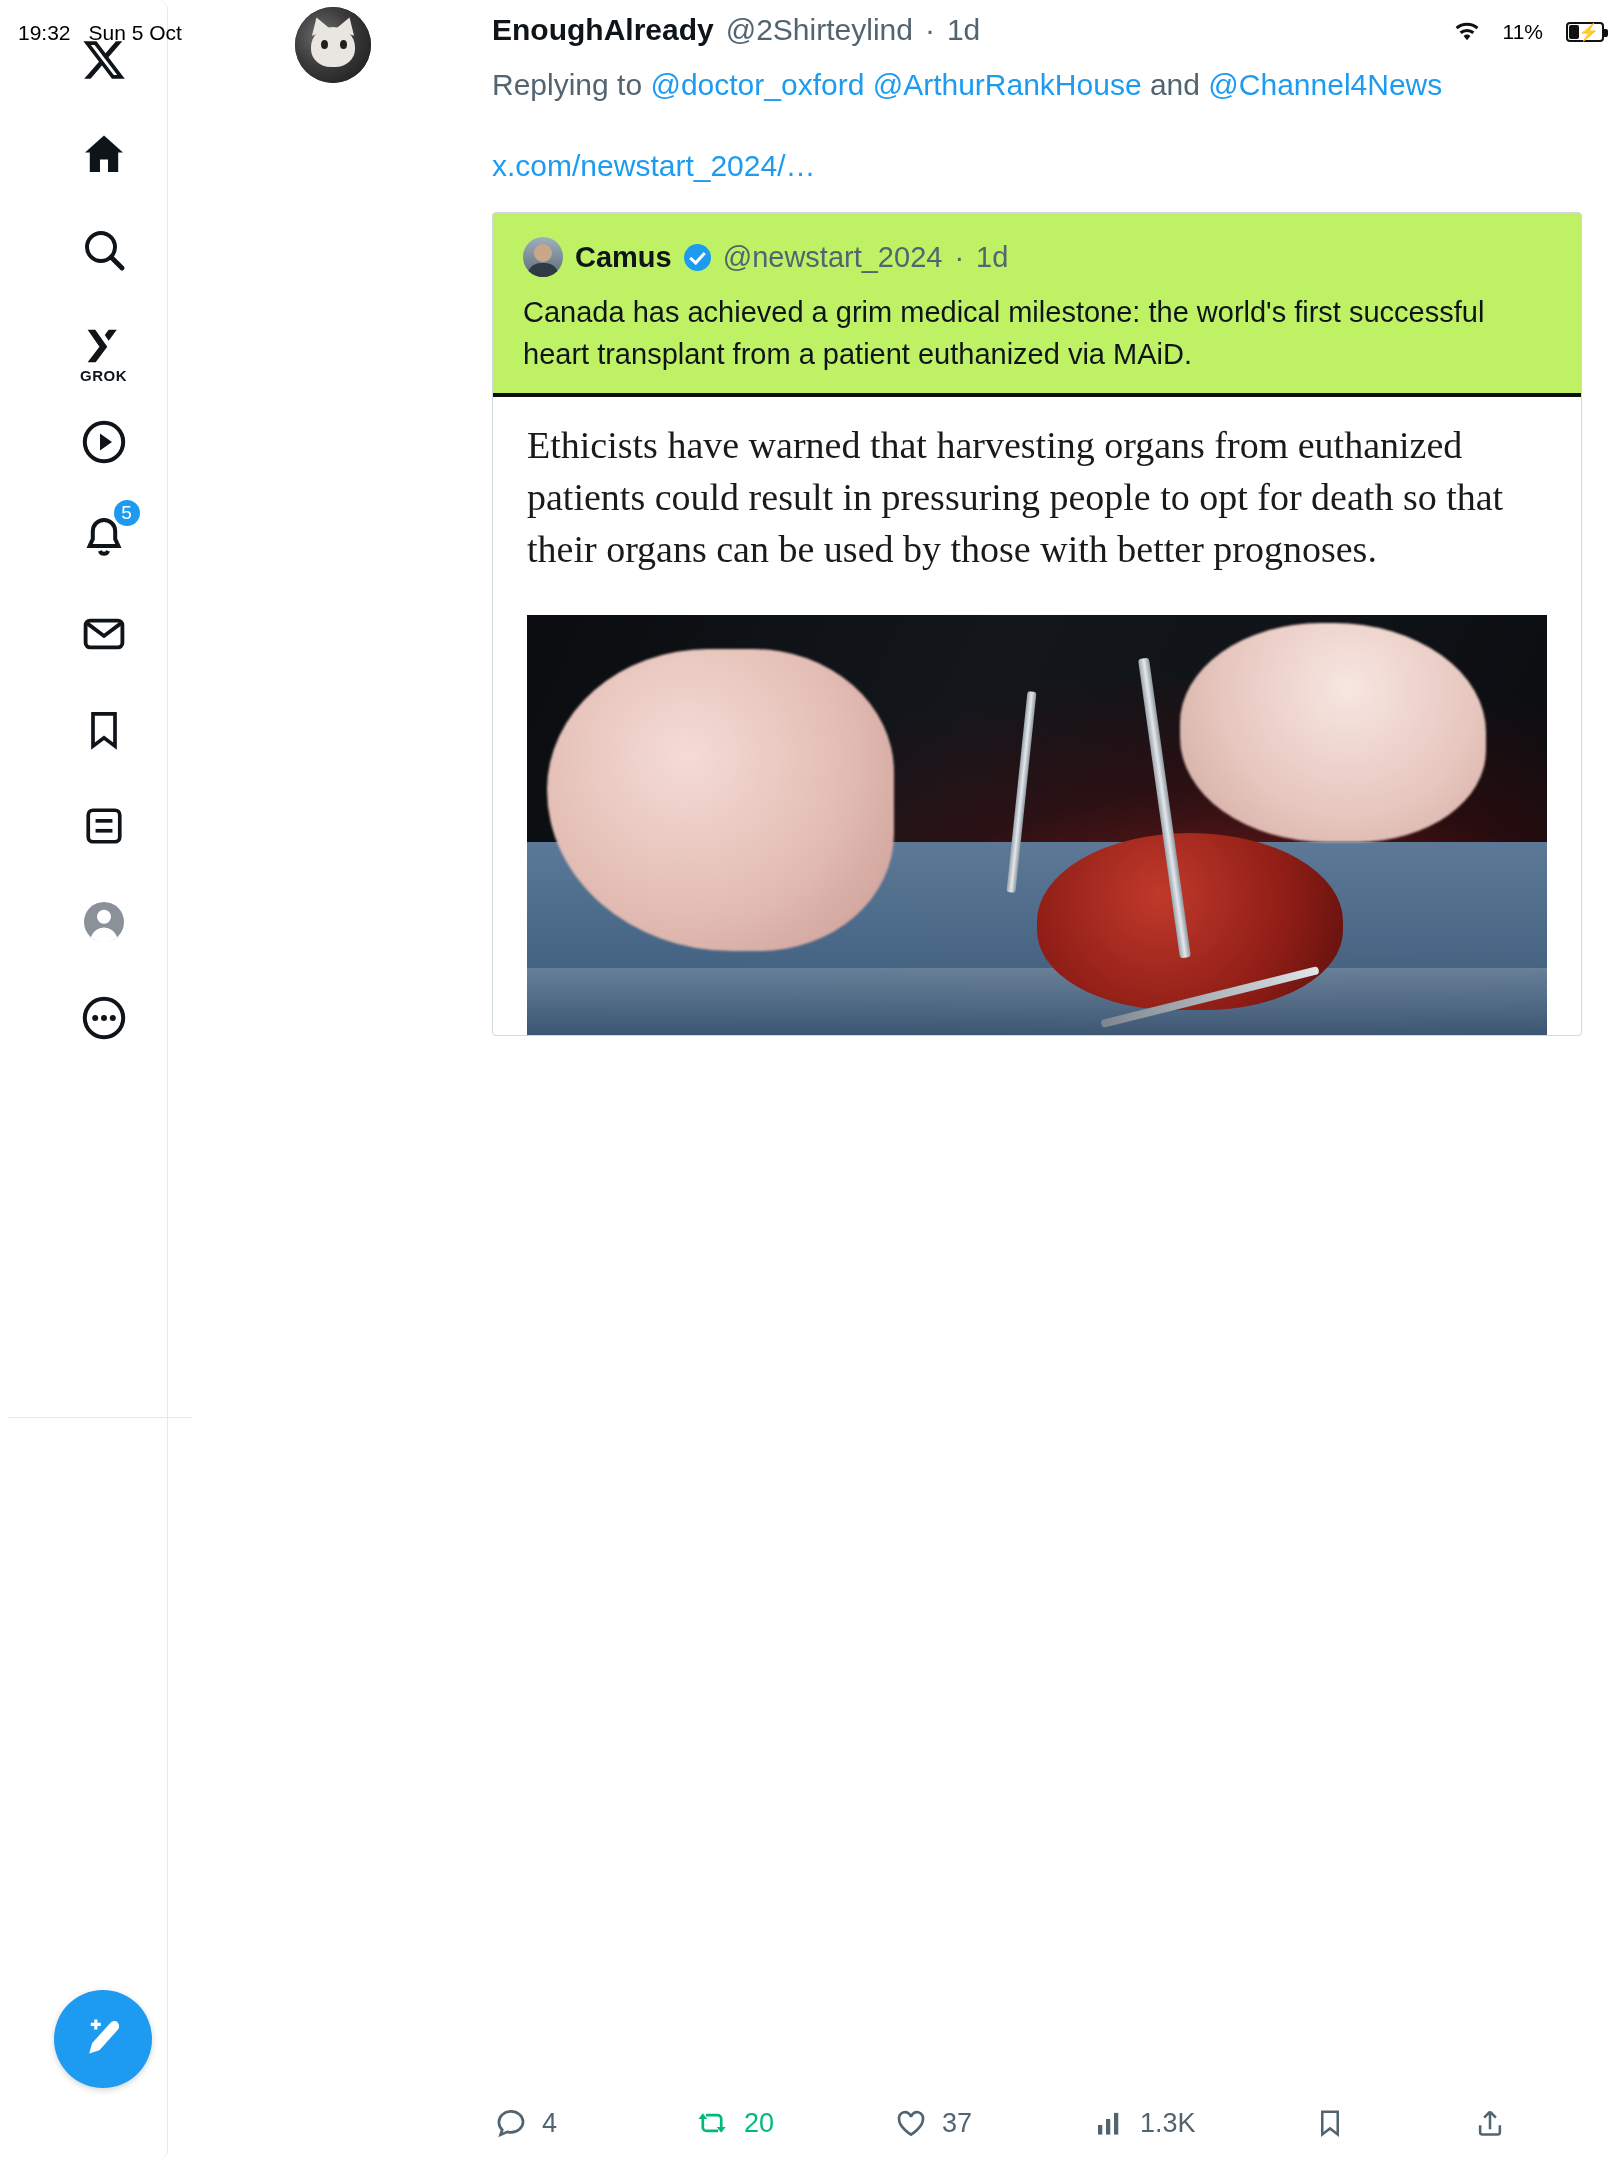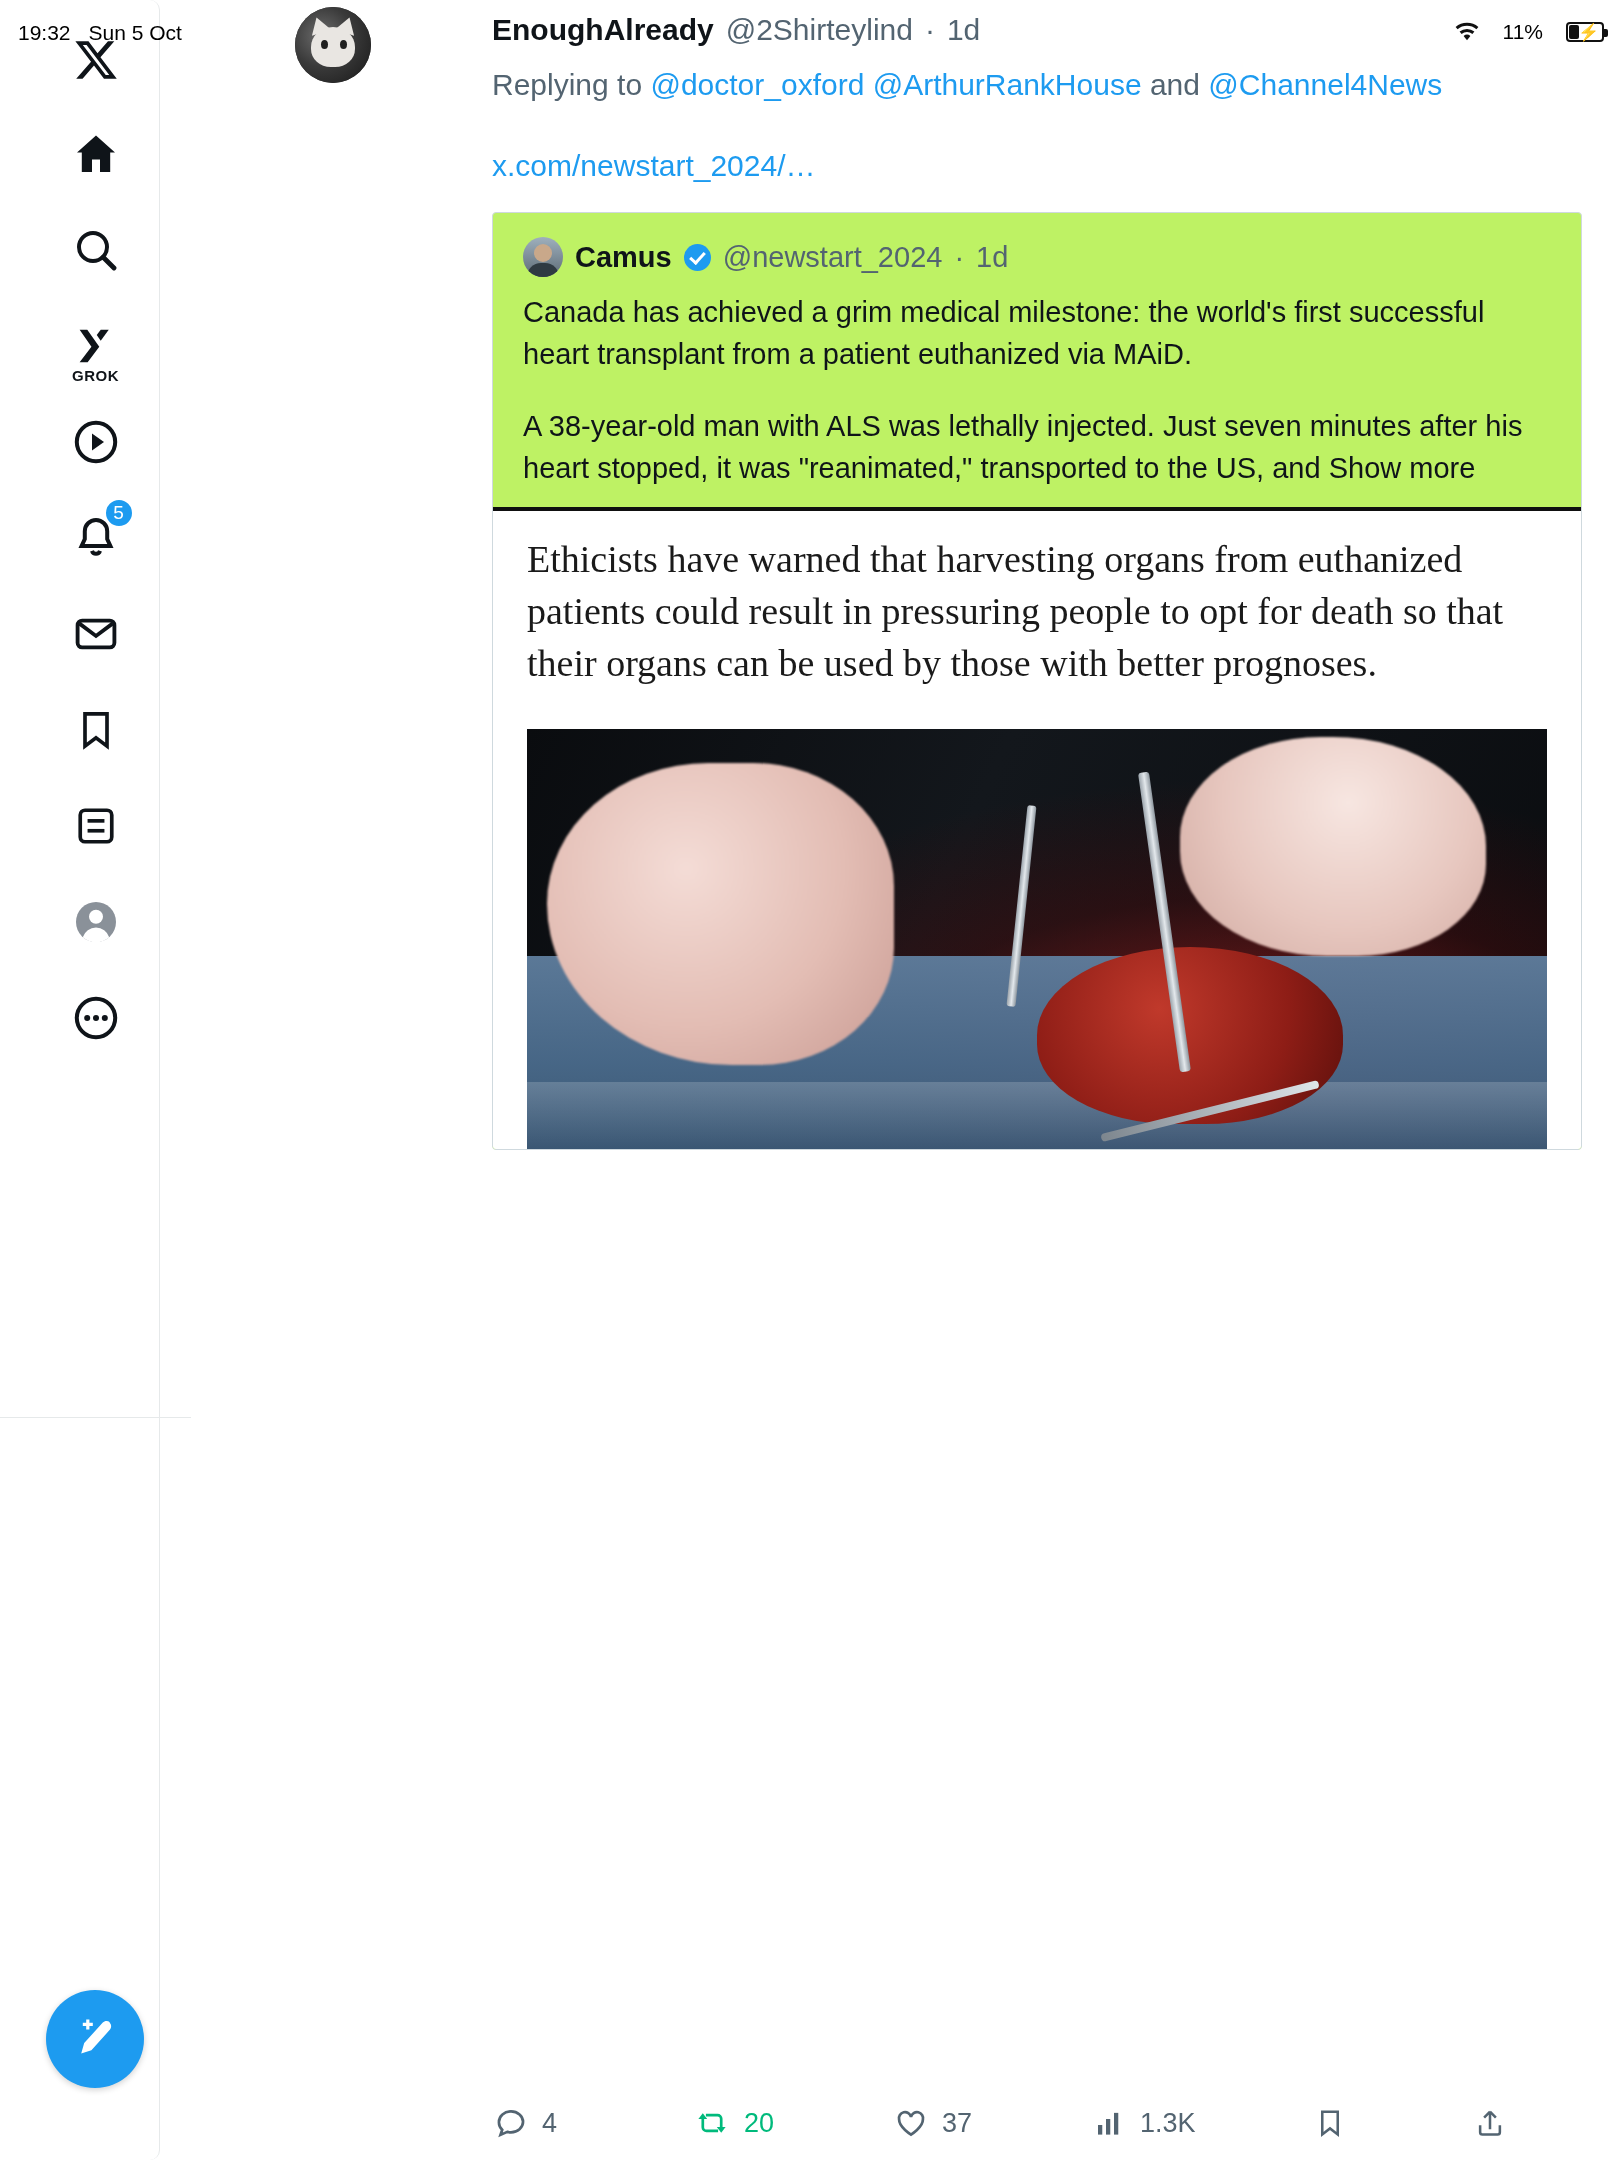--- a/index.html
+++ b/index.html
@@ -69,21 +69,21 @@
     position: absolute;
     left: 10px; top: -1px;
     font-size: 17px;
     line-height: 20px;
     color: #111;
   }
 
   
   .railwrap {
     position: absolute;
-    left: 0; top: 0;
+    left: 8px; top: 0;
     width: 160px;
     height: 2160px;
     border-right: 1px solid #e6e9ea;
     border-radius: 10px;
   }
   .rail {
     position: absolute;
     left: 0; top: 0;
     width: 191px;
     height: 1418px;
@@ -565,21 +565,20 @@
           </span>
           <span class="q-name">Camus</span>
           <span class="verified"></span>
           <span class="q-handle">@newstart_2024</span>
           <span class="q-dot">·</span>
           <span class="q-time">1d</span>
         </div>
 
         <div class="q-body">
           <p>Canada has achieved a grim medical milestone: the world's first successful heart transplant from a patient euthanized via MAiD.</p>
-          <p>A 38-year-old man with ALS was lethally injected. Just seven minutes after his heart stopped, it was "reanimated," transported to the US, and Show more</p>
         </div>
 
         <div class="article">
           <div class="lede">Ethicists have warned that harvesting organs from euthanized patients could result in pressuring people to opt for death so that their organs can be used by those with better prognoses.</div>
           <div class="article-photo">
             <div class="ph-bg"></div>
             <div class="ph-drape"></div>
             <div class="ph-drape2"></div>
             <div class="ph-hand-l"></div>
             <div class="ph-hand-r"></div>

